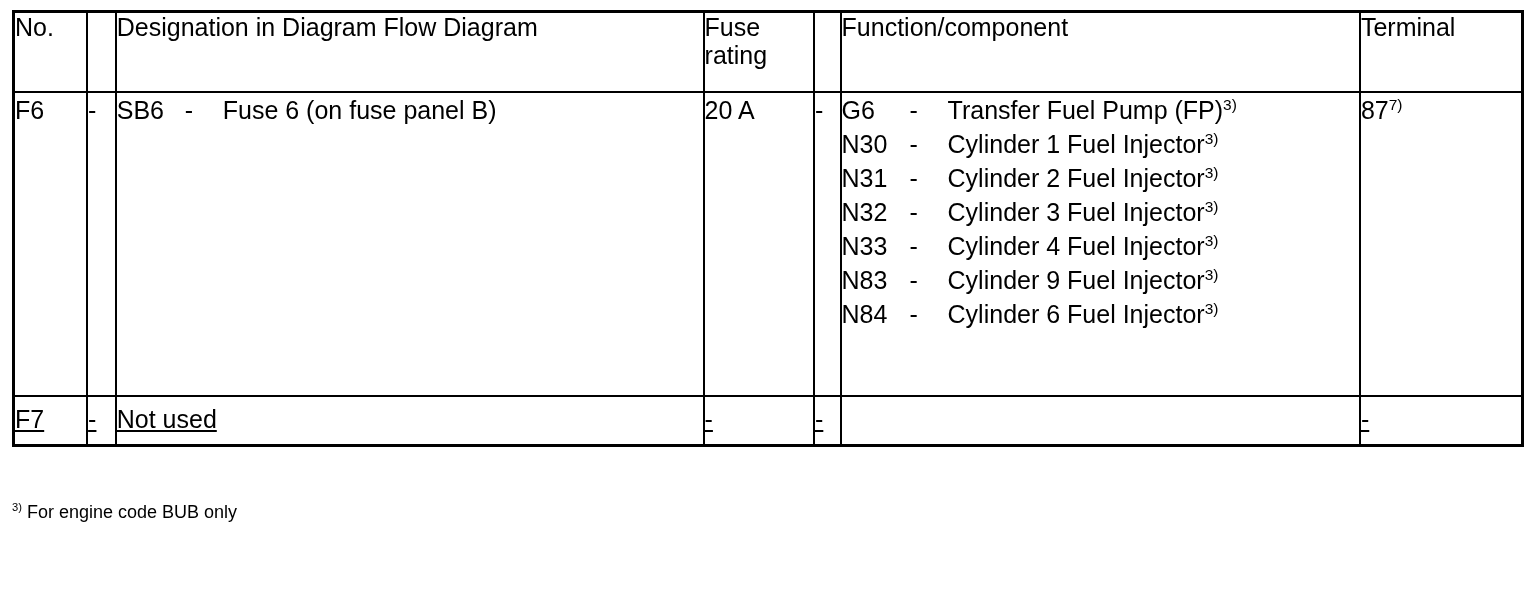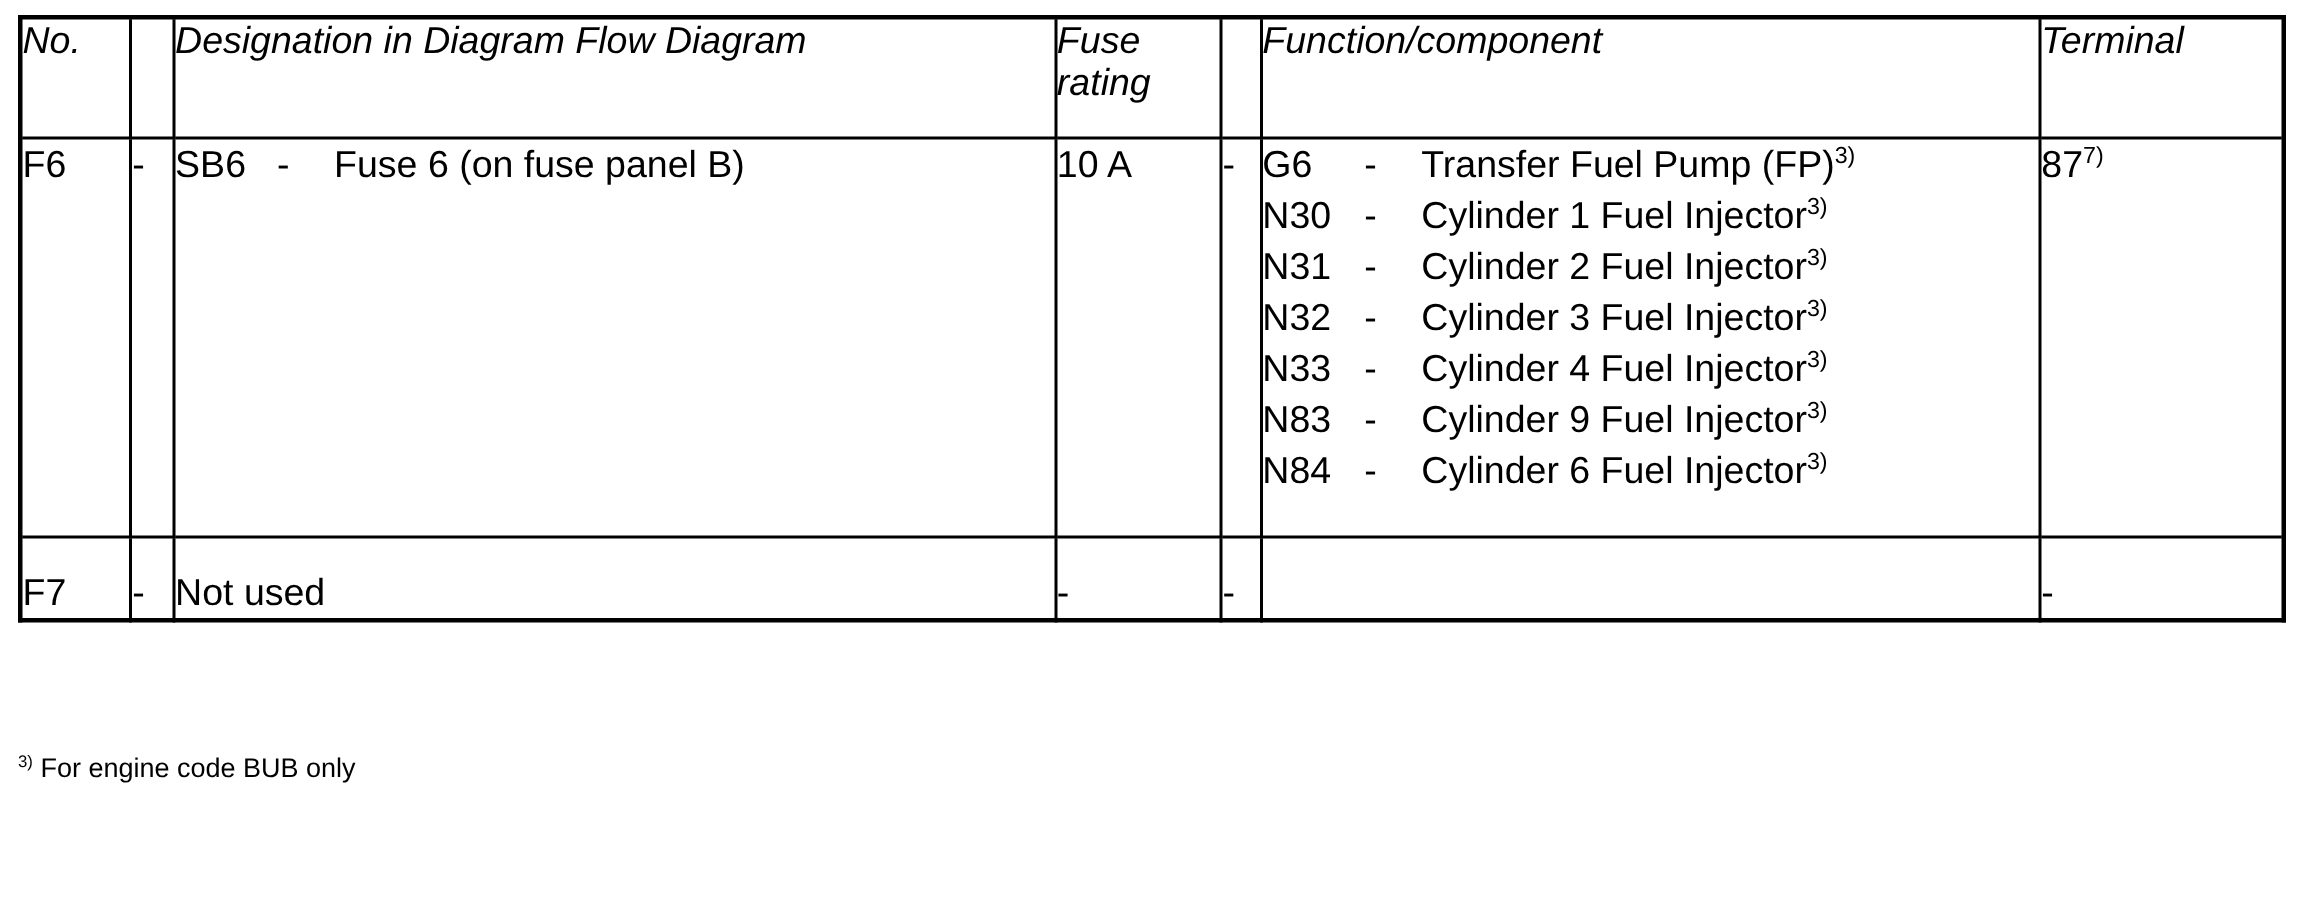--- a/index.html
+++ b/index.html
@@ -50,41 +50,40 @@
   .col-func     { width: 508px; }
   .col-terminal { width: 159px; }
 
   
   .hdr-row { height: 80px; }
   .hdr-cell {
     font-weight: bold;
     font-size: 25px;
     line-height: 28px;
     padding: 6px 0 0 0;
-    font-style: italic;
   }
   .hdr-no       { padding-left: 11px; }
   .hdr-desig    { padding-left: 11px; }
   .hdr-rating   { padding-left: 11px; }
   .hdr-func     { padding-left: 11px; }
   .hdr-terminal { padding-left: 11px; }
 
   
   .cell {
     font-size: 25px;
     line-height: 34px;
     padding: 6px 0 0 0;
   }
   .c-center { text-align: center; }
   .c-pad    { padding-left: 11px; margin-left: 35px; }
 
-  .row-f6 { height: 266px; }
+  .row-f6 { height: 304px; }
   .row-na { height: 50px; }
 
-  .row-na .cell { padding-top: 19px; }
+  .row-na .cell { padding-top: 5px; text-decoration: underline; }
 
   
   .desig-line {
     display: block;
     white-space: nowrap;
   }
   .desig-code {
     display: inline-block;
     width: 68px;
   }
@@ -168,21 +167,21 @@
     <tbody>
 
       <tr class="row-f6">
         <td class="cell c-center">F6</td>
         <td class="cell c-center">-</td>
         <td class="cell c-pad">
           <span class="desig-line">
             <span class="desig-code">SB6</span><span class="desig-sep">-</span><span>Fuse 6 (on fuse panel B)</span>
           </span>
         </td>
-        <td class="cell c-center">10 A</td>
+        <td class="cell c-center">20 A</td>
         <td class="cell c-center">-</td>
         <td class="cell c-pad">
           <span class="fn-line">
             <span class="fn-code">G6</span><span class="fn-sep">-</span><span>Transfer Fuel Pump (FP)</span><sup>3)</sup>
           </span>
           <span class="fn-line">
             <span class="fn-code">N30</span><span class="fn-sep">-</span><span>Cylinder 1 Fuel Injector</span><sup>3)</sup>
           </span>
           <span class="fn-line">
             <span class="fn-code">N31</span><span class="fn-sep">-</span><span>Cylinder 2 Fuel Injector</span><sup>3)</sup>

